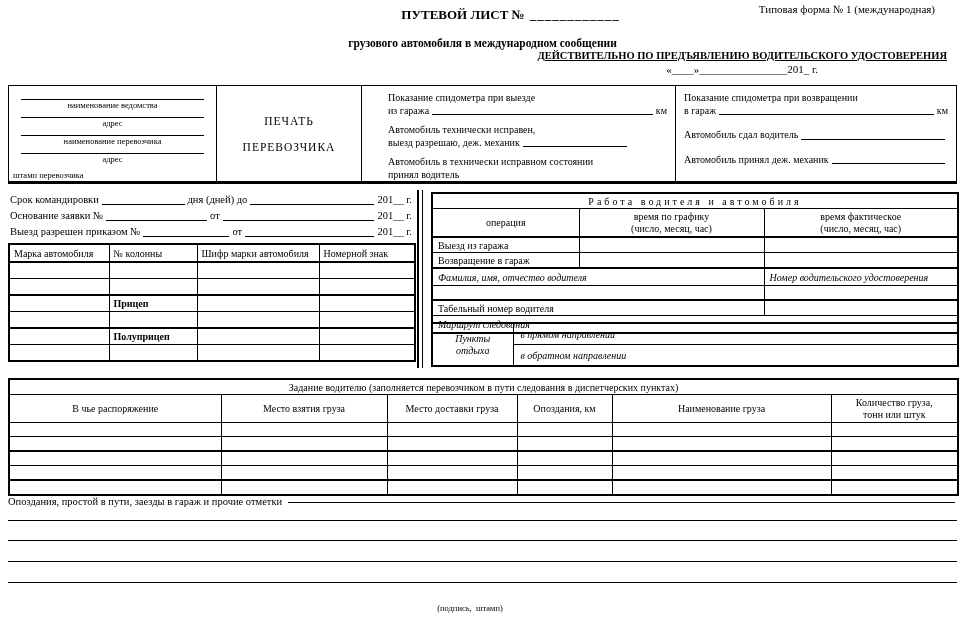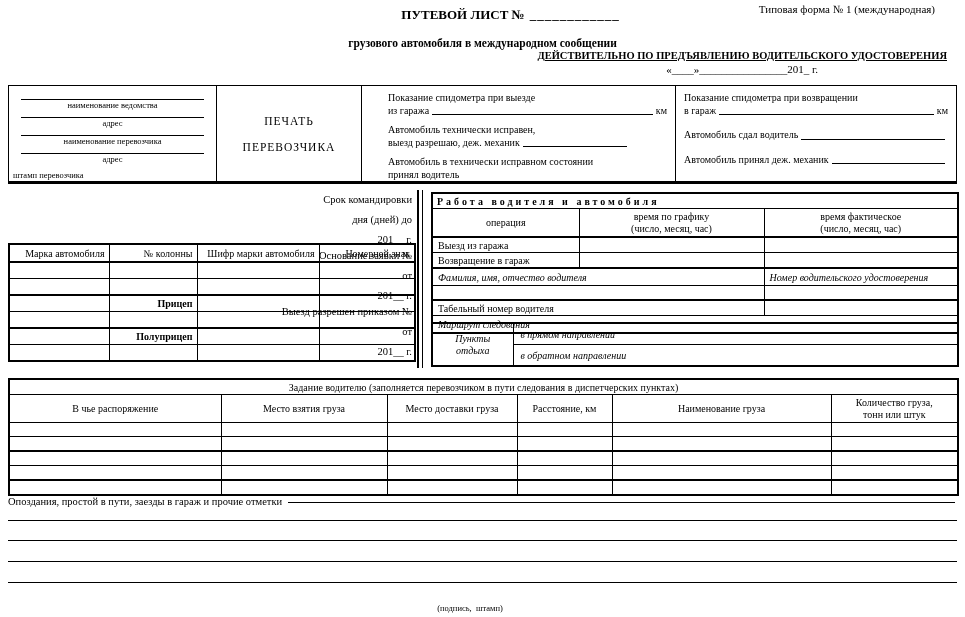--- a/index.html
+++ b/index.html
@@ -29,43 +29,43 @@
   .tb-c3{width:296px;border-right:1px solid #000;box-sizing:border-box;padding:6px 8px 0 8px;font-size:10px;line-height:12.5px;margin-left:18px;}
   .tb-c4{flex:1;padding:6px 8px 0 8px;font-size:10px;line-height:12.5px;}
   .fl{display:flex;align-items:flex-end;}
   .gl{flex:1;border-bottom:1px solid #000;margin:0 3px 2px 3px;}
   .gl.short{max-width:150px;margin-right:40px;}
   .mt{margin-top:7px;}
   .mt2{margin-top:12px;}
 
   
   .trip{position:absolute;top:192px;left:10px;width:402px;font-size:10.5px;}
-  .trip-line{display:flex;align-items:flex-end;line-height:16px;white-space:nowrap;flex-direction:column;}
+  .trip-line{display:flex;align-items:flex-end;line-height:16px;white-space:nowrap;}
   .trip-line .gl{margin-bottom:3px;}
   .f1{flex:1;}
   .f15{flex:1.5;}
 
   
   table{border-collapse:collapse;table-layout:fixed;}
   td{padding:0 4px;vertical-align:middle;overflow:hidden;}
 
   
   .vtable{position:absolute;top:243px;left:8px;width:406px;font-size:10px;border:2px solid #000;}
-  .vtable td{border:1px solid #000;text-align:right;height:15px;}
+  .vtable td{border:1px solid #000;text-align:left;height:15px;}
   .vtable tr.vh td{height:16px;border-bottom:2px solid #000;}
   .vtable tr.thick-top td{border-top:2px solid #000;font-weight:bold;}
 
   
   .vdiv{position:absolute;left:417px;top:190px;width:3px;height:178px;
         border-left:2px solid #000;border-right:1px solid #000;}
 
   
   .wtable{position:absolute;top:192px;left:431px;width:526px;font-size:10px;border:2px solid #000;}
   .wtable td{border:1px solid #000;height:14px;}
-  .wtable .wt-title td{text-align:left;font-weight:bold;letter-spacing:3px;height:14px;}
+  .wtable .wt-title td{text-align:center;font-weight:normal;letter-spacing:3px;height:14px;}
   .wtable .wt-head td{text-align:center;height:27px;line-height:12px;border-bottom:2px solid #000;}
   .wtable td.lft{text-align:left;padding-left:5px;}
   .wtable tr.thickb td{border-bottom:2px solid #000;}
   .wtable tr.short td{height:13px;}
   .wtable tr.tall td{height:16px;font-style:italic;}
 
   
   .rtable{position:absolute;top:322px;left:431px;width:526px;font-size:10px;border:2px solid #000;font-style:italic;}
   .rtable td{border:1px solid #000;height:20px;}
   .rtable .r-label{text-align:center;line-height:12px;padding:0 8px;}
@@ -313,21 +313,21 @@
         <col style="width:127px">
       </colgroup>
     <tbody>
         <tr class="t-title">
           <td colspan="6">Задание водителю (заполняется перевозчиком в пути следования в диспетчерских пунктах)</td>
         </tr>
     <tr class="t-head">
       <td>В чье распоряжение</td>
       <td>Место взятия груза</td>
       <td>Место доставки груза</td>
-      <td>Расстояние, км</td>
+      <td>Опоздания, км</td>
       <td>Наименование груза</td>
       <td>
             <div>Количество груза,</div>
             <div>тонн или штук</div>
           </td>
     </tr>
     <tr class="t-row">
           <td></td>
           <td></td>
           <td></td>

